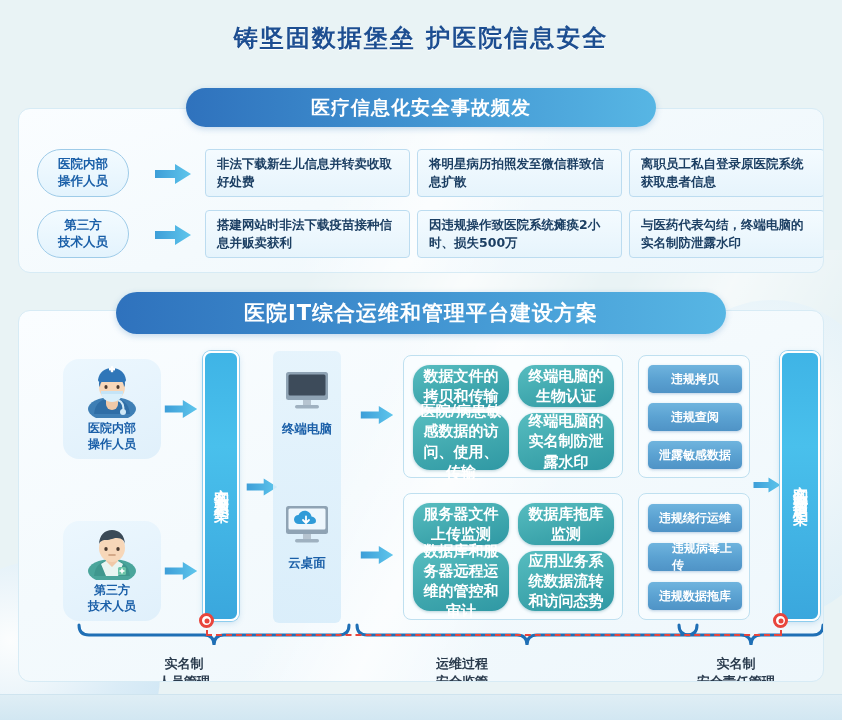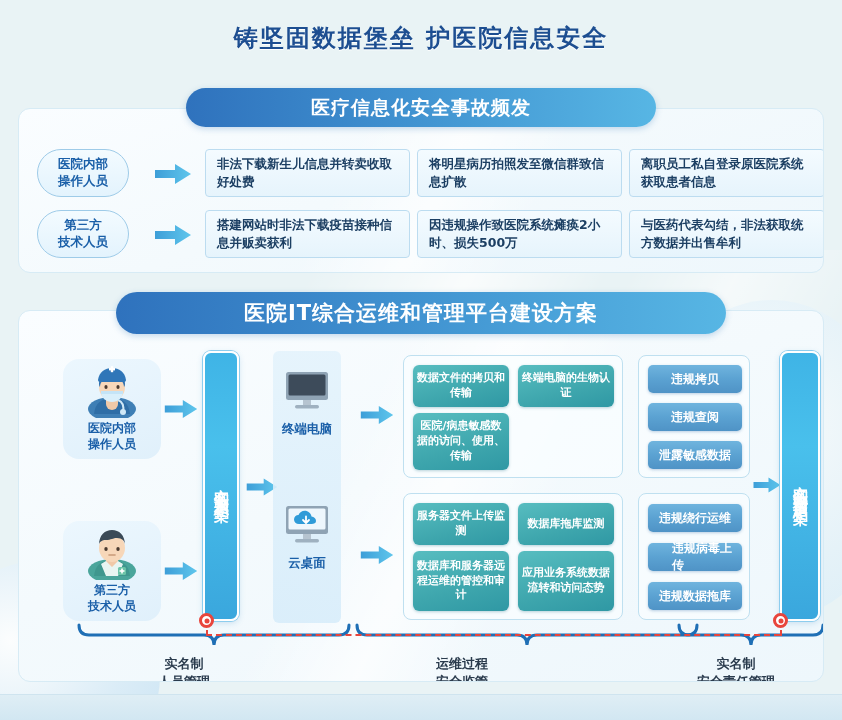--- a/index.html
+++ b/index.html
@@ -156,23 +156,23 @@
   .teal-group {
     position: absolute;
     border: 1px solid #bfe0f0;
     border-radius: 8px;
     background: rgba(250,253,255,.7);
   }
   .teal-group.g1 { left: 384px; top: 44px; width: 220px; height: 123px; }
   .teal-group.g2 { left: 384px; top: 182px; width: 220px; height: 127px; }
   .teal-box {
     position: absolute;
-    border-radius: 6px;
+    border-radius: 17px;
     background: linear-gradient(165deg, #57bdc0 0%, #3ea6ad 60%, #2f98a4 100%);
-    color: #ffffff; font-size: 11px; font-weight: 700; line-height: 1.35;
+    color: #ffffff; font-size: 15px; font-weight: 700; line-height: 1.35;
     display: flex; align-items: center; justify-content: center; text-align: center;
     padding: 12px 4px;
     box-shadow: 0 1px 3px rgba(30,110,130,.3);
   }
 
   
   .viol-group {
     position: absolute;
     border: 1px solid #bfe0f0;
     border-radius: 8px;
@@ -246,21 +246,21 @@
         <span>技术人员</span>
       </span>
     </div>
     <span class="arrow" style="left:134px; top:13px;">
       <svg class="arrow-ico" width="40" height="24" viewBox="0 0 40 24">
         <path d="M2,8 L22,8 L22,2 L38,12 L22,22 L22,16 L2,16 Z" fill="url(#ag1)"></path>
       </svg>
     </span>
     <div class="inc-box b1">搭建网站时非法下载疫苗接种信息并贩卖获利</div>
     <div class="inc-box b2">因违规操作致医院系统瘫痪2小时、损失500万</div>
-    <div class="inc-box b3">与医药代表勾结，非法获取统方数据并出售牟利</div>
+    <div class="inc-box b3">与医药代表勾结，终端电脑的实名制防泄露水印</div>
   </div>
 </div>
 
 <div class="pill incidents">医疗信息化安全事故频发</div>
 
 <div class="panel platform">
   <div class="panel-sheen"></div>
 
   <div class="person-card p1">
     <svg class="avatar" viewBox="0 0 64 56">
@@ -357,20 +357,21 @@
   <span class="arrow" style="left:340px; top:233px;">
     <svg width="36" height="22" viewBox="0 0 40 24">
         <path d="M2,8 L22,8 L22,2 L38,12 L22,22 L22,16 L2,16 Z" fill="url(#ag1)"></path>
       </svg>
   </span>
 
   <div class="teal-group g1">
     <div class="teal-box" style="left:9px;  top:9px;  width:96px; height:42px;">数据文件的拷贝和传输</div>
     <div class="teal-box" style="left:114px;top:9px;  width:96px; height:42px;">终端电脑的生物认证</div>
     <div class="teal-box" style="left:9px;  top:57px; width:96px; height:57px;">医院/病患敏感数据的访问、使用、传输</div>
+    <div class="teal-box" style="left:114px;top:57px; width:96px; height:57px;">终端电脑的实名制防泄露水印</div>
   </div>
 
   <div class="teal-group g2">
     <div class="teal-box" style="left:9px;  top:9px;  width:96px; height:42px;">服务器文件上传监测</div>
     <div class="teal-box" style="left:114px;top:9px;  width:96px; height:42px;">数据库拖库监测</div>
     <div class="teal-box" style="left:9px;  top:57px; width:96px; height:60px;">数据库和服务器远程运维的管控和审计</div>
     <div class="teal-box" style="left:114px;top:57px; width:96px; height:60px;">应用业务系统数据流转和访问态势</div>
   </div>
 
   <div class="viol-group v1">

